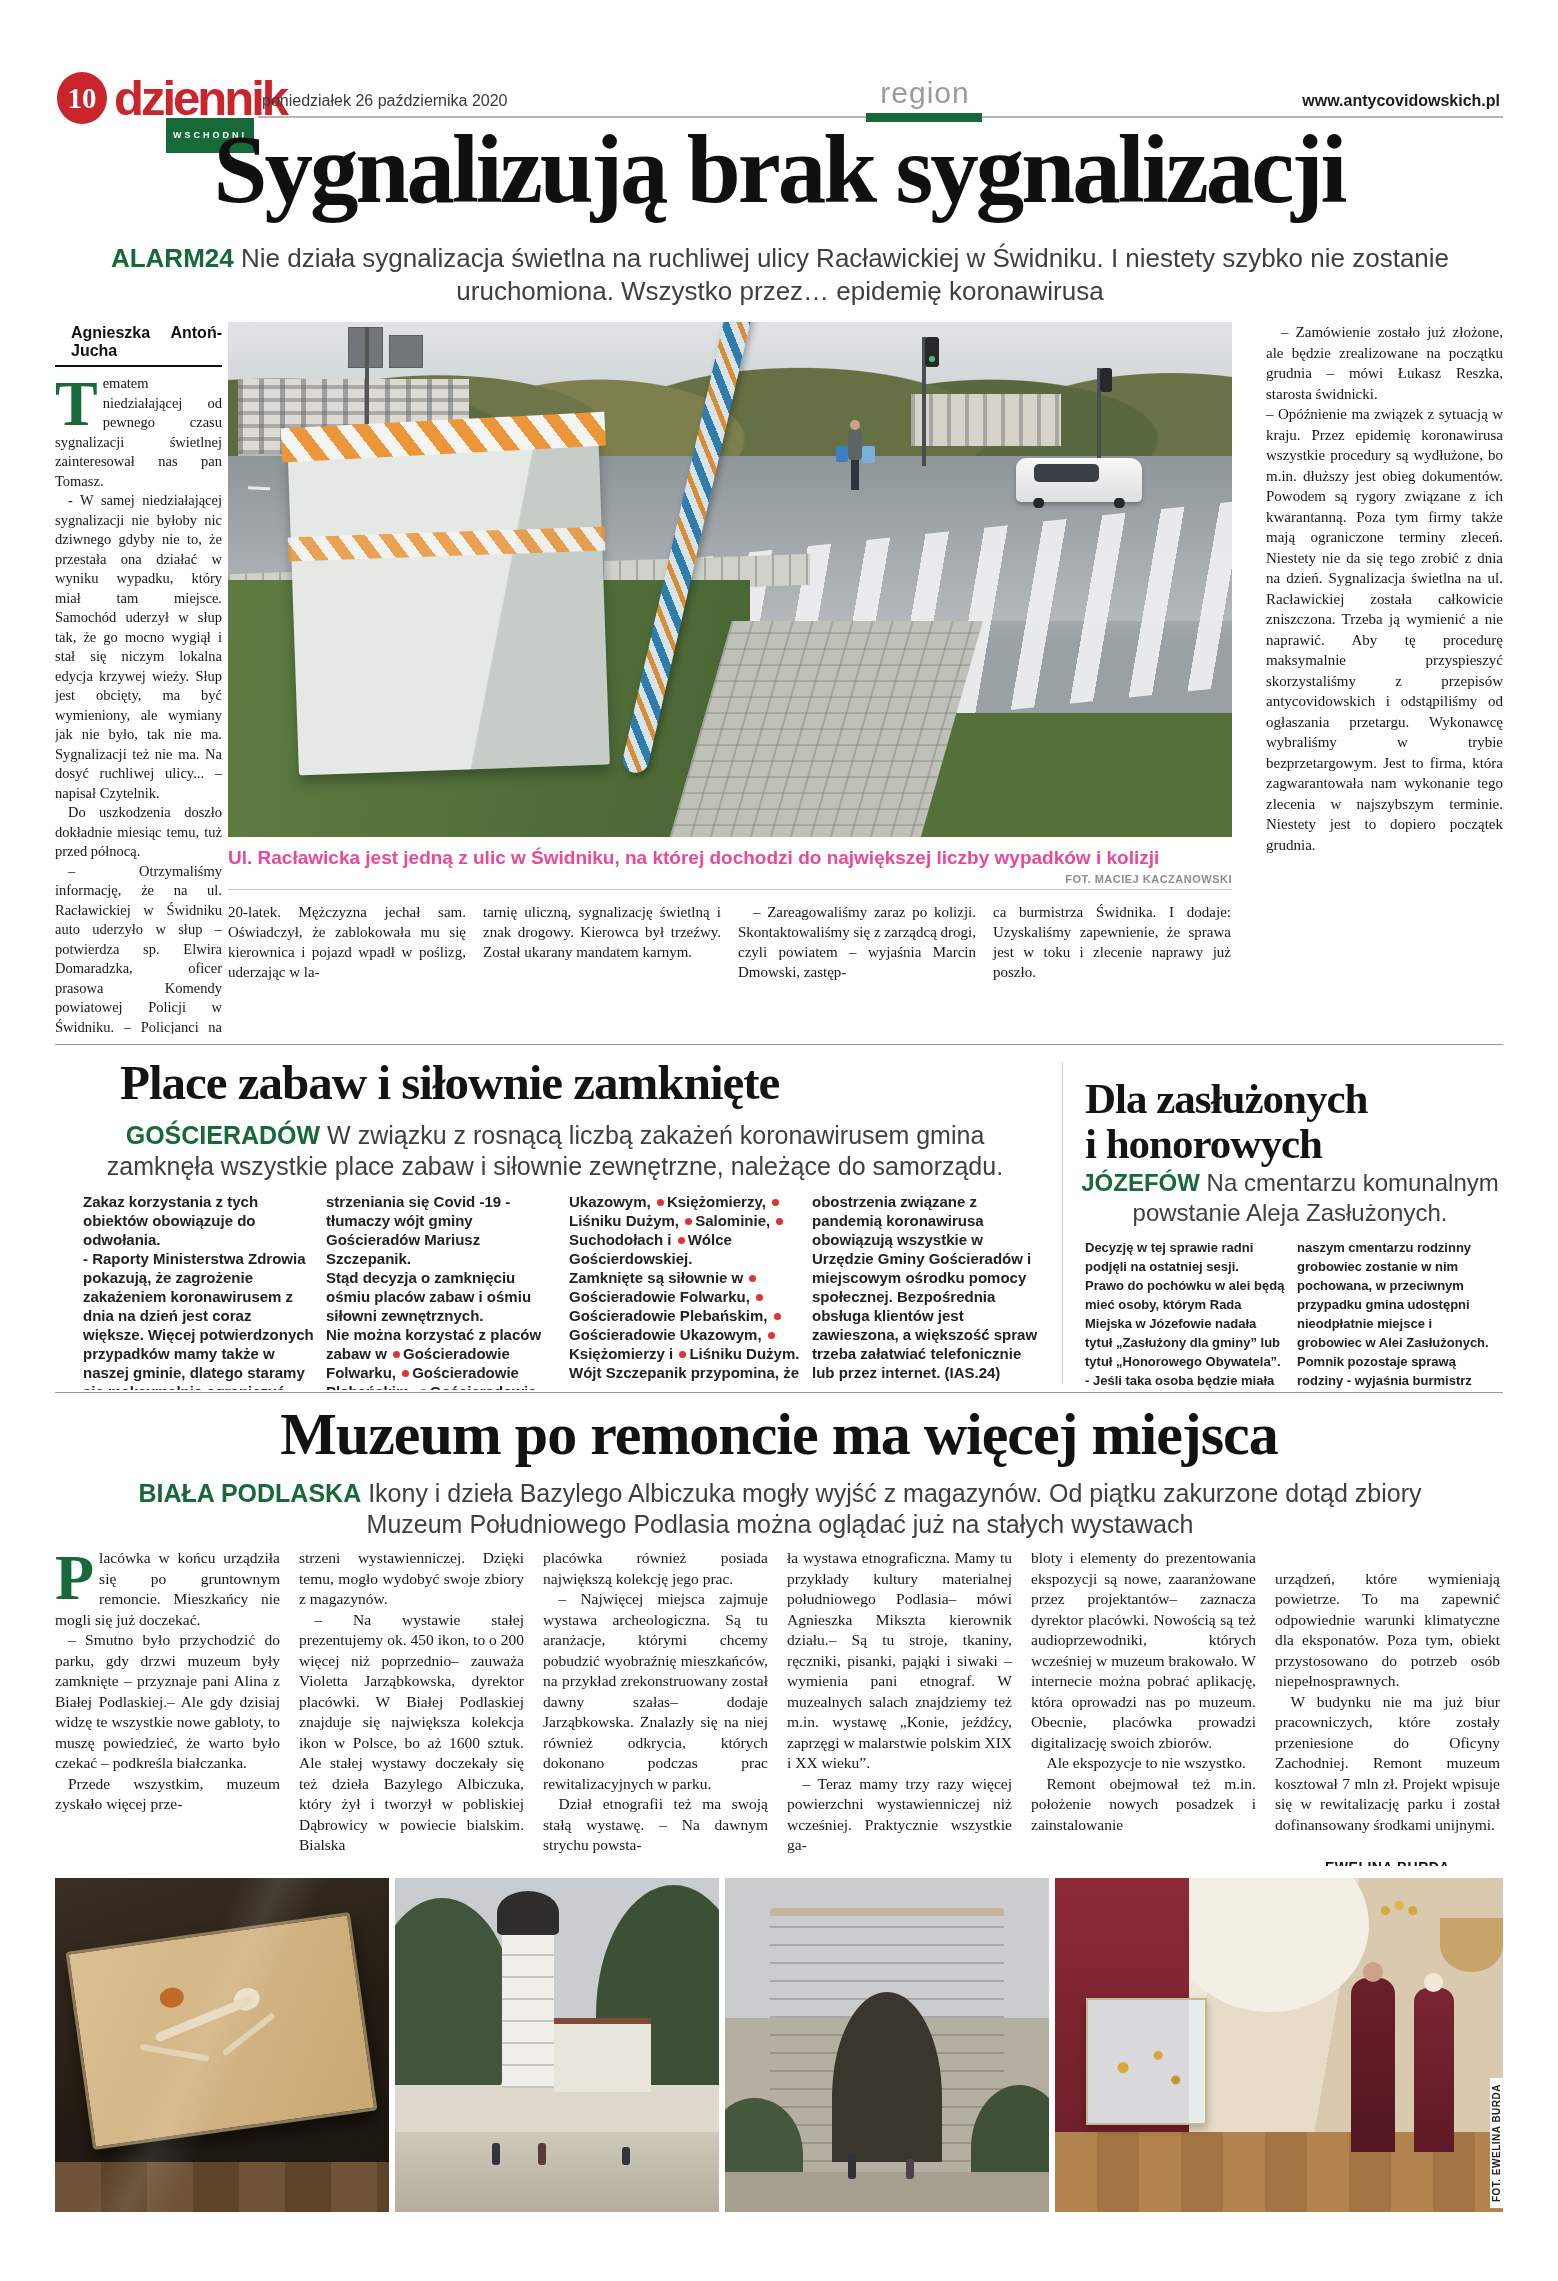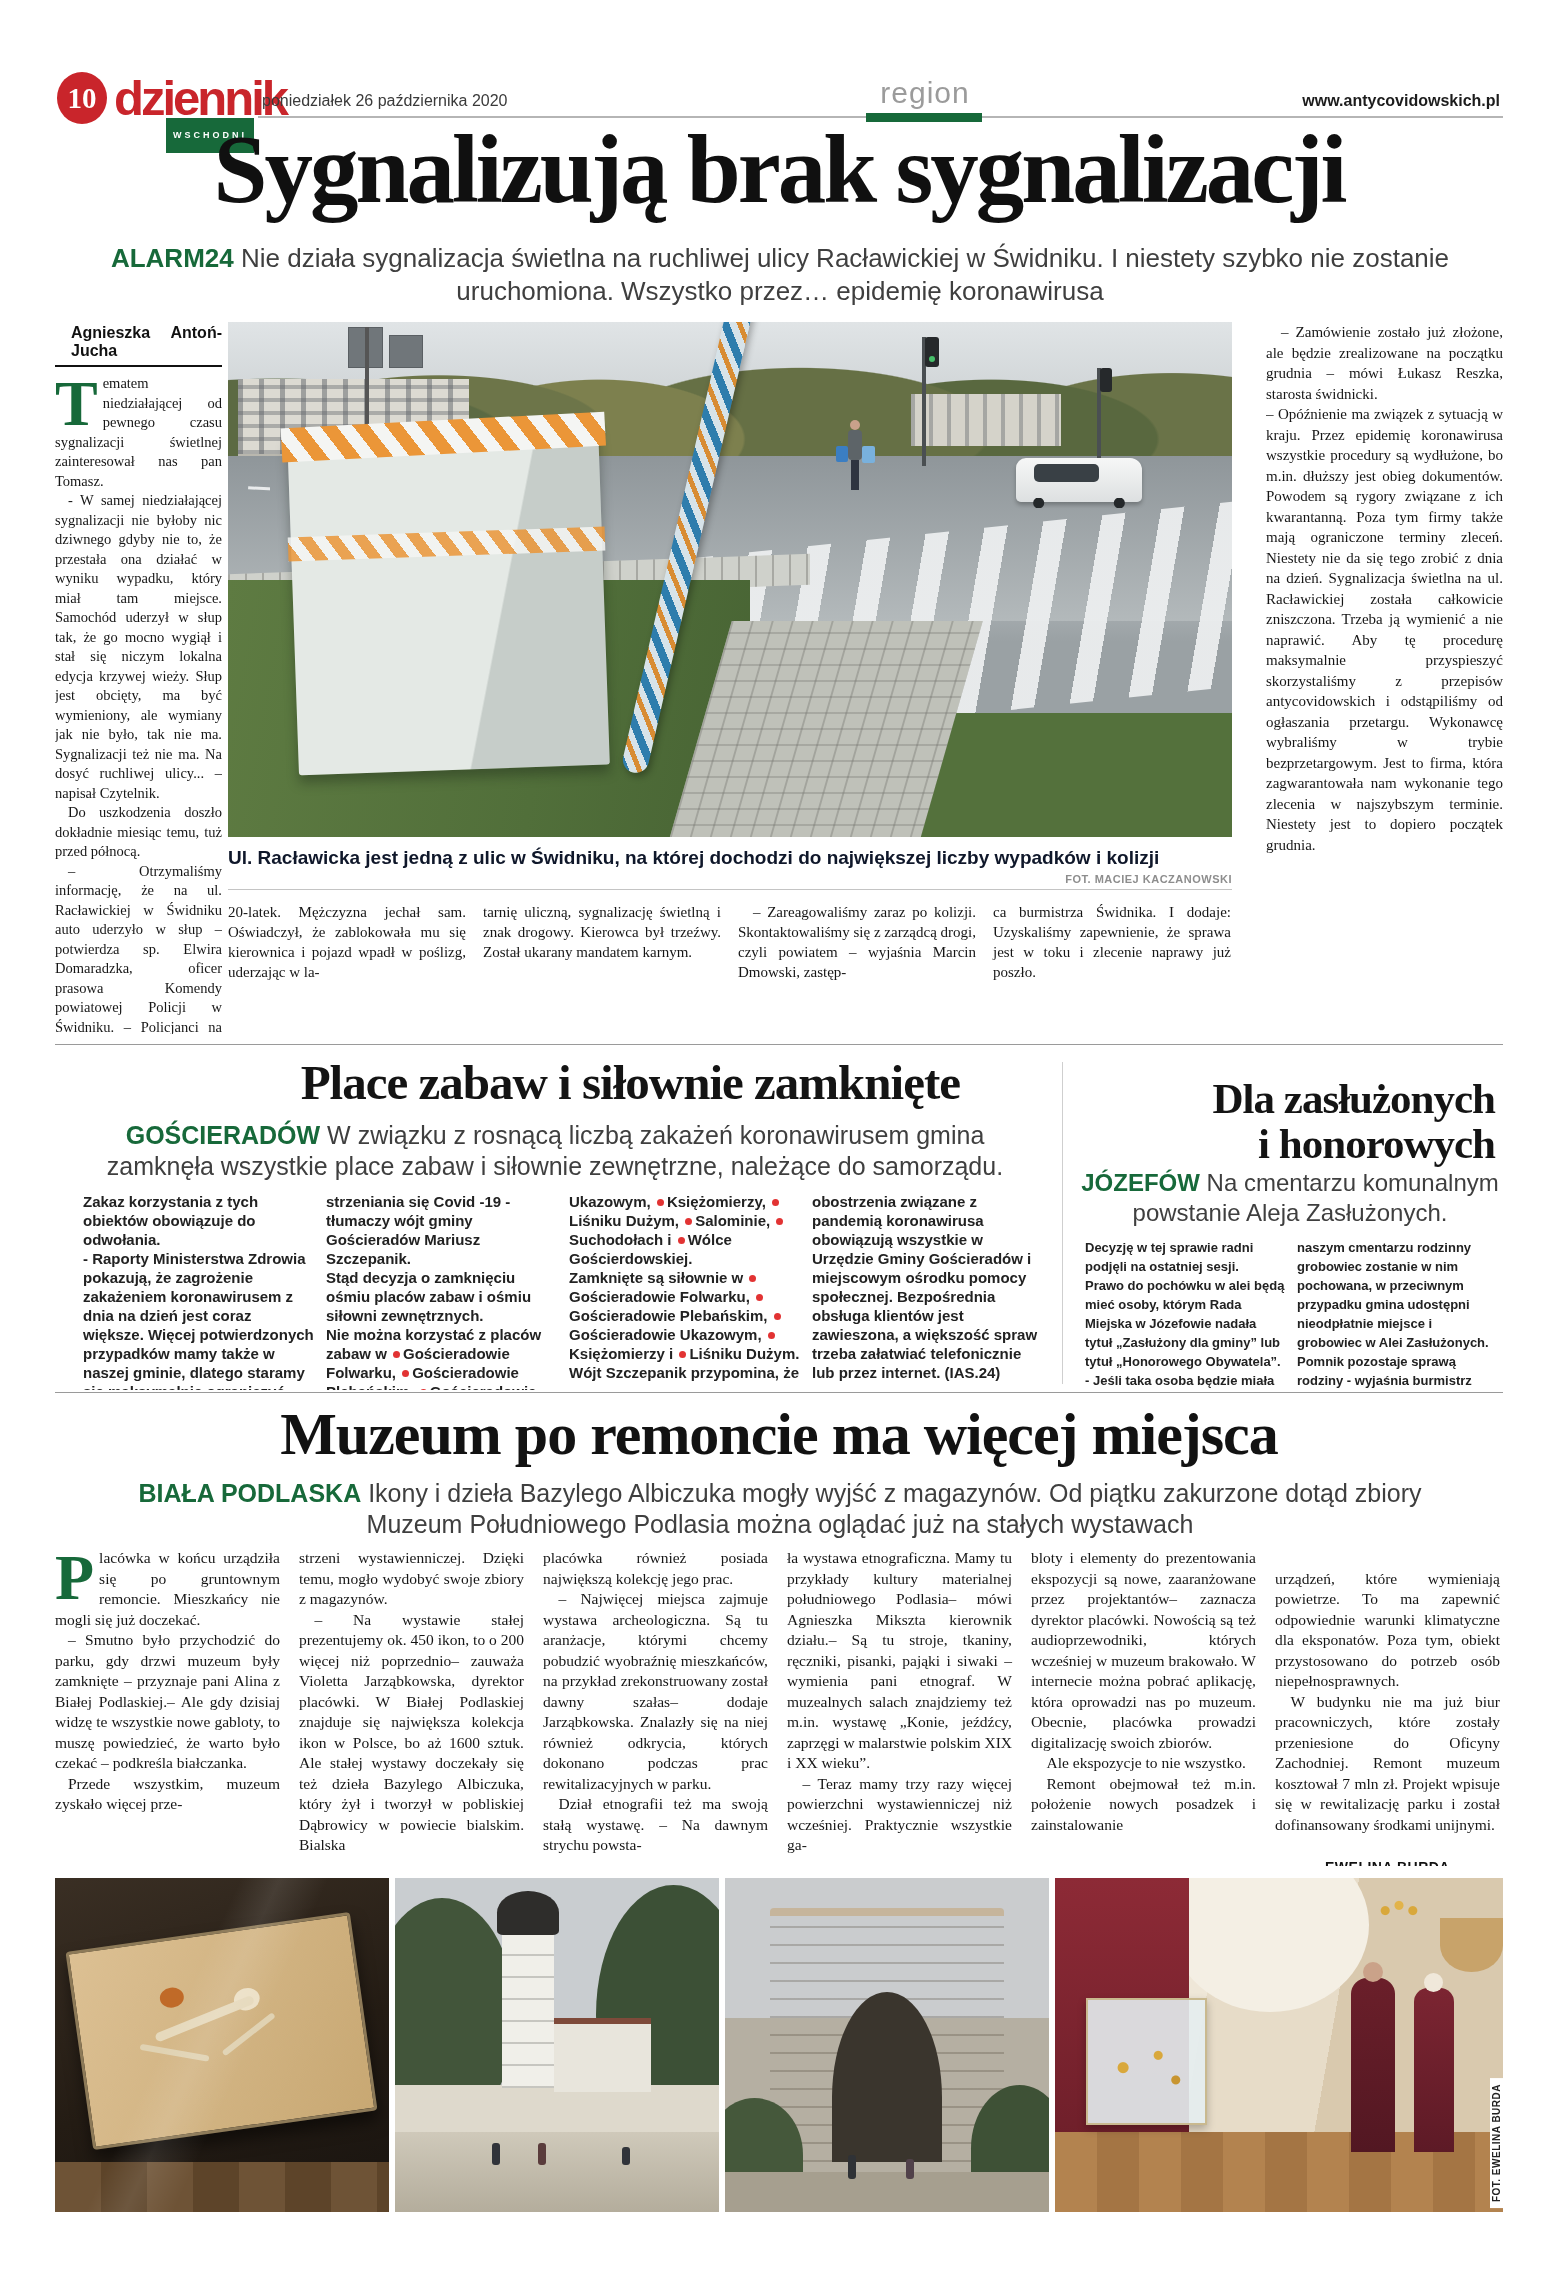--- a/index.html
+++ b/index.html
@@ -36,33 +36,33 @@
   
   .a1-left{left:55px;top:322px;width:167px;height:712px;overflow:hidden;}
   .byline{font:700 16px "Liberation Sans",sans-serif;color:#111;border-bottom:2px solid #111;
           padding:2px 0 5px 16px;margin-bottom:7px;}
   .serifcol{font:400 14.5px/19.5px "Liberation Serif",serif;text-align:justify;}
   .serifcol p + p{text-indent:13px;}
   .dropcap{float:left;color:var(--green);font:700 64px/52px "Liberation Serif",serif;
            margin:4px 5px 0 0;}
   .a1-photo{left:228px;top:322px;width:1004px;}
   .photo-main{position:relative;width:1004px;height:515px;overflow:hidden;background:linear-gradient(#e0e4e6 0%,#ccd1d3 18%,#b6bcbf 28%,#a6acaf 34%,#aeb4b7 52%,#9aa1a4 62%);}
-  .caption{font:700 19px/26px "Liberation Sans",sans-serif;color:#0f172a;padding:8px 0 2px;}
+  .caption{font:700 19px/26px "Liberation Sans",sans-serif;color:#ec4899;padding:8px 0 2px;}
   .credit{font:700 11px "Liberation Sans",sans-serif;color:#8d8d8d;text-align:right;
           letter-spacing:.5px;padding-bottom:4px;}
   .cap-rule{height:1px;background:#c4c4c4;margin-bottom:12px;}
   .a1-under{display:flex;gap:17px;height:112px;overflow:hidden;}
   .a1-under .ucol{width:238px;font:400 15px/20px "Liberation Serif",serif;text-align:justify;}
   .a1-right{left:1266px;top:322px;width:237px;height:712px;overflow:hidden;
             font:400 15px/20.5px "Liberation Serif",serif;text-align:justify;white-space:pre-line;}
 
   .hrule{left:55px;height:1px;background:var(--rule);width:1448px;}
 
   
-  .b-head{font:700 49px/1.0 "Liberation Serif",serif;letter-spacing:-1px;text-align:right;color:#141414;}
+  .b-head{font:700 49px/1.0 "Liberation Serif",serif;letter-spacing:-1px;text-align:left;color:#141414;}
   .b-lede{text-align:center;font:400 25px/31px "Liberation Sans",sans-serif;color:var(--gray);}
   .b-cols{display:flex;gap:12px;}
   .bcol{font:700 15px/19px "Liberation Sans",sans-serif;color:#222;}
   .dot{display:inline-block;width:7px;height:7px;border-radius:50%;background:var(--dotred);
        margin:0 3px 1px 2px;}
   .gosc-head{left:120px;top:1058px;width:840px;}
   .gosc-lede{left:75px;top:1120px;width:960px;}
   .gosc-cols{left:83px;top:1192px;width:960px;height:198px;overflow:hidden;}
   .gosc-cols .bcol{width:231px;}
   .vdiv{left:1062px;top:1062px;width:1px;height:322px;background:#cfcfcf;}

